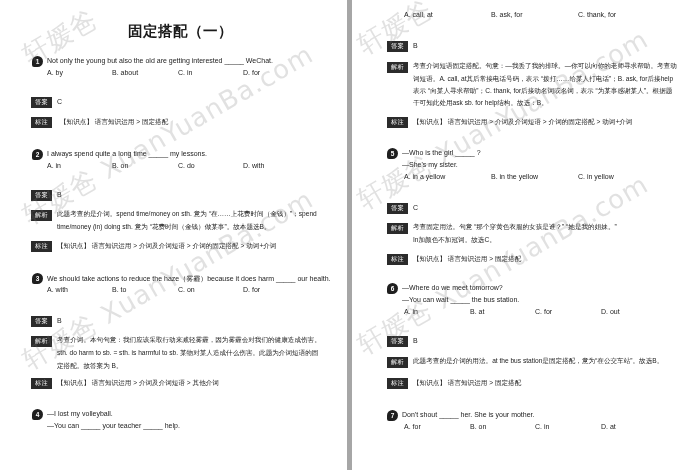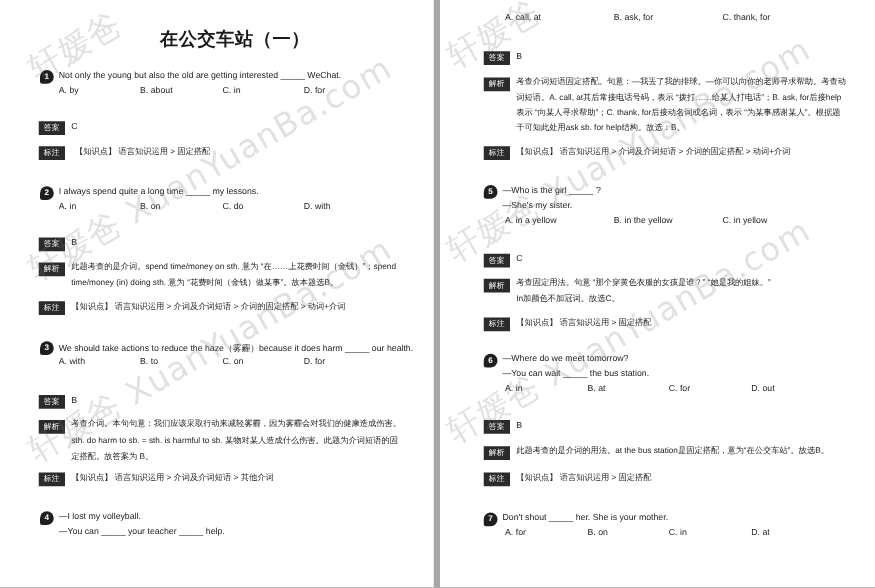--- a/index.html
+++ b/index.html
@@ -28,21 +28,21 @@
   .watermark {
     position: absolute; color: rgba(120,120,120,0.22); font-size: 26px; white-space: nowrap;
     transform: rotate(-30deg); transform-origin: left center; pointer-events: none;
     font-family: "DejaVu Sans", sans-serif; letter-spacing: 1px;
   }
 </style>
 </head>
 <body>
 
 <div class="page" id="page-left">
-  <div class="abs title" style="left:128px; top:22px;">在公交车站（一）</div>
+  <div class="abs title" style="left:128px; top:22px;">固定搭配（一）</div>
 
   <div class="qnum" style="left:32px; top:56px;">1</div>
   <div class="abs qtext" style="left:47px; top:57px;">Not only the young but also the old are getting interested _____ WeChat.</div>
   <div class="abs opt" style="left:47px; top:69px;">A. by</div>
   <div class="abs opt" style="left:112px; top:69px;">B. about</div>
   <div class="abs opt" style="left:178px; top:69px;">C. in</div>
   <div class="abs opt" style="left:243px; top:69px;">D. for</div>
   <div class="badge" style="left:31px; top:97px;">答案</div>
   <div class="abs ans" style="left:57px; top:98px;">C</div>
   <div class="badge" style="left:31px; top:117px;">标注</div>

